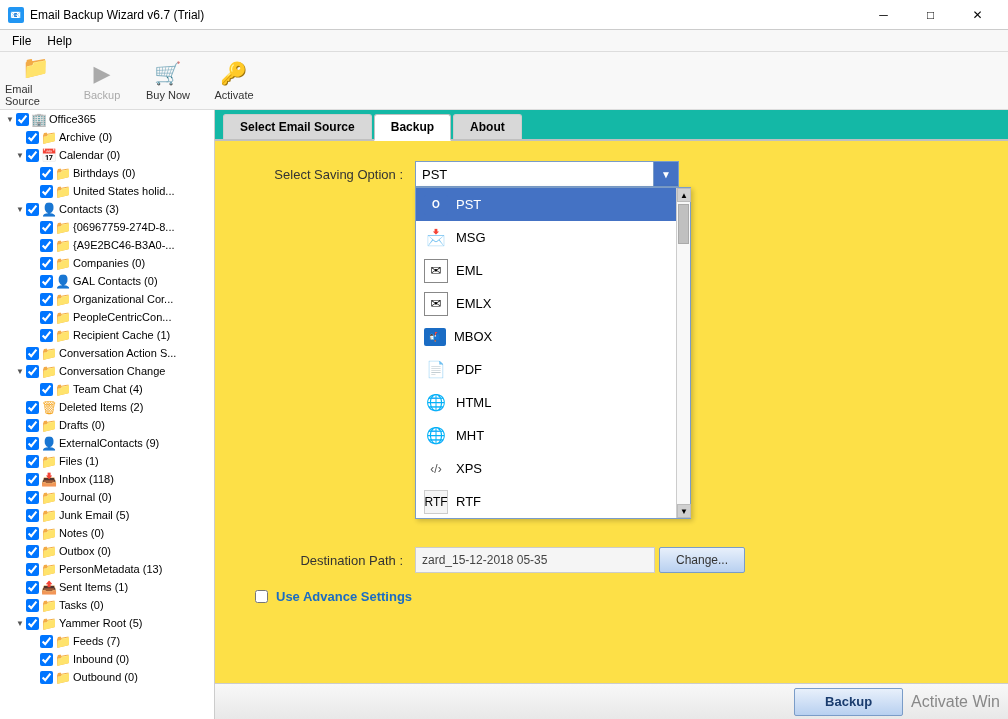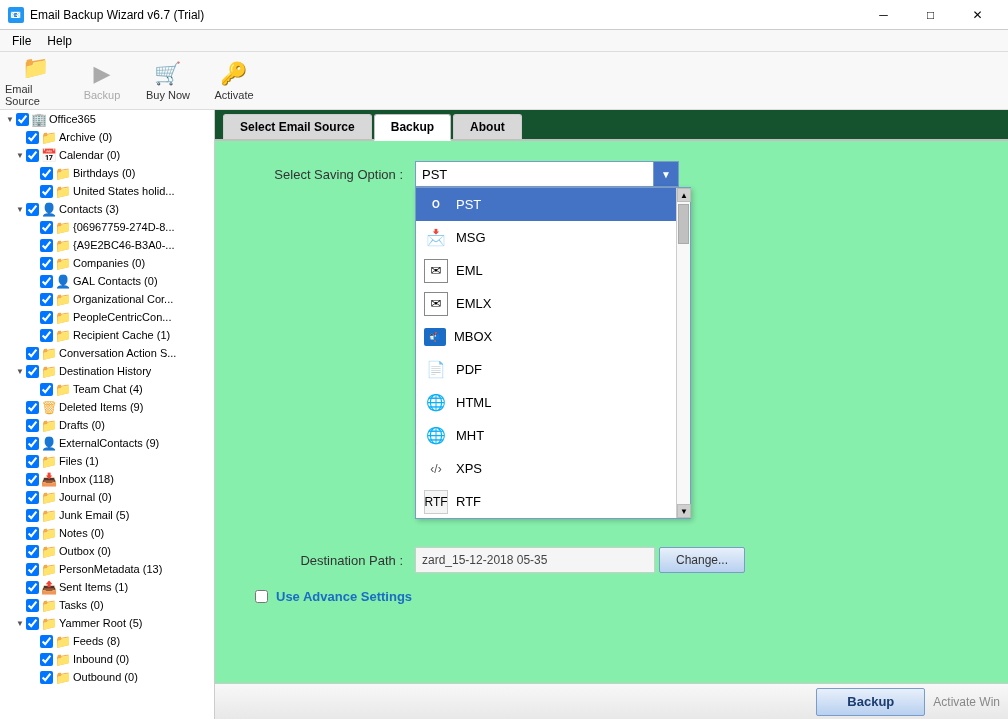--- a/index.html
+++ b/index.html
@@ -92,21 +92,21 @@
     .right-panel {
       flex: 1;
       background: #f0f0f0;
       display: flex;
       flex-direction: column;
     }
 
     
     .tabs {
       display: flex;
-      background: #14532d;
+      background: #14b8a6;
       border-bottom: 2px solid #c0c0c0;
       padding: 4px 8px 0;
     }
     .tab {
       padding: 5px 16px;
       cursor: pointer;
       border: 1px solid #ccc;
       border-bottom: none;
       background: #d8d8d8;
       font-size: 12px;
@@ -118,21 +118,21 @@
       background: white;
       border-color: #c0c0c0;
       border-bottom: 2px solid white;
       margin-bottom: -2px;
       color: #000;
     }
 
     
     .tab-content {
       flex: 1;
-      background: #86efac;
+      background: #fde047;
       padding: 20px;
       position: relative;
     }
 
     
     .form-row {
       display: flex;
       align-items: center;
       margin-bottom: 16px;
     }
@@ -267,21 +267,21 @@
       background: linear-gradient(to bottom, #e8f0fb, #b8d0f0);
       border: 1px solid #7a9cc8;
       color: #1a3c6e;
       cursor: pointer;
       font-size: 13px;
       font-weight: bold;
       border-radius: 2px;
     }
 
     .activate-watermark {
-      font-size: 12px;
+      font-size: 16px;
       color: #888;
       margin-left: 8px;
     }
 
     
     .icon-folder { color: #f5a623; }
   </style>
 </head>
 <body>
 
@@ -406,33 +406,33 @@
       <div class="tree-item" style="padding-left: 14px;">
         <span class="tree-expander"></span>
         <input type="checkbox" class="tree-checkbox" checked="" style="">
         <span class="tree-folder-icon icon-folder">📁</span>
         <span class="tree-label">Conversation Action S...</span>
       </div>
       <div class="tree-item" style="padding-left: 14px;">
         <span class="tree-expander">▼</span>
         <input type="checkbox" class="tree-checkbox" checked="" style="">
         <span class="tree-folder-icon icon-folder">📁</span>
-        <span class="tree-label">Destination History</span>
+        <span class="tree-label">Conversation Change</span>
       </div>
       <div class="tree-item" style="padding-left: 28px;">
         <span class="tree-expander"></span>
         <input type="checkbox" class="tree-checkbox" checked="" style="">
         <span class="tree-folder-icon icon-folder">📁</span>
         <span class="tree-label">Team Chat (4)</span>
       </div>
       <div class="tree-item" style="padding-left: 14px;">
         <span class="tree-expander"></span>
         <input type="checkbox" class="tree-checkbox" checked="" style="">
         <span class="tree-folder-icon icon-folder">🗑</span>
-        <span class="tree-label">Deleted Items (9)</span>
+        <span class="tree-label">Deleted Items (2)</span>
       </div>
       <div class="tree-item" style="padding-left: 14px;">
         <span class="tree-expander"></span>
         <input type="checkbox" class="tree-checkbox" checked="" style="">
         <span class="tree-folder-icon icon-folder">📁</span>
         <span class="tree-label">Drafts (0)</span>
       </div>
       <div class="tree-item" style="padding-left: 14px;">
         <span class="tree-expander"></span>
         <input type="checkbox" class="tree-checkbox" checked="" style="">
@@ -496,21 +496,21 @@
       <div class="tree-item" style="padding-left: 14px;">
         <span class="tree-expander">▼</span>
         <input type="checkbox" class="tree-checkbox" checked="" style="">
         <span class="tree-folder-icon icon-folder">📁</span>
         <span class="tree-label">Yammer Root (5)</span>
       </div>
       <div class="tree-item" style="padding-left: 28px;">
         <span class="tree-expander"></span>
         <input type="checkbox" class="tree-checkbox" checked="" style="">
         <span class="tree-folder-icon icon-folder">📁</span>
-        <span class="tree-label">Feeds (8)</span>
+        <span class="tree-label">Feeds (7)</span>
       </div>
       <div class="tree-item" style="padding-left: 28px;">
         <span class="tree-expander"></span>
         <input type="checkbox" class="tree-checkbox" checked="" style="">
         <span class="tree-folder-icon icon-folder">📁</span>
         <span class="tree-label">Inbound (0)</span>
       </div>
       <div class="tree-item" style="padding-left: 28px;">
         <span class="tree-expander"></span>
         <input type="checkbox" class="tree-checkbox" checked="" style="">

